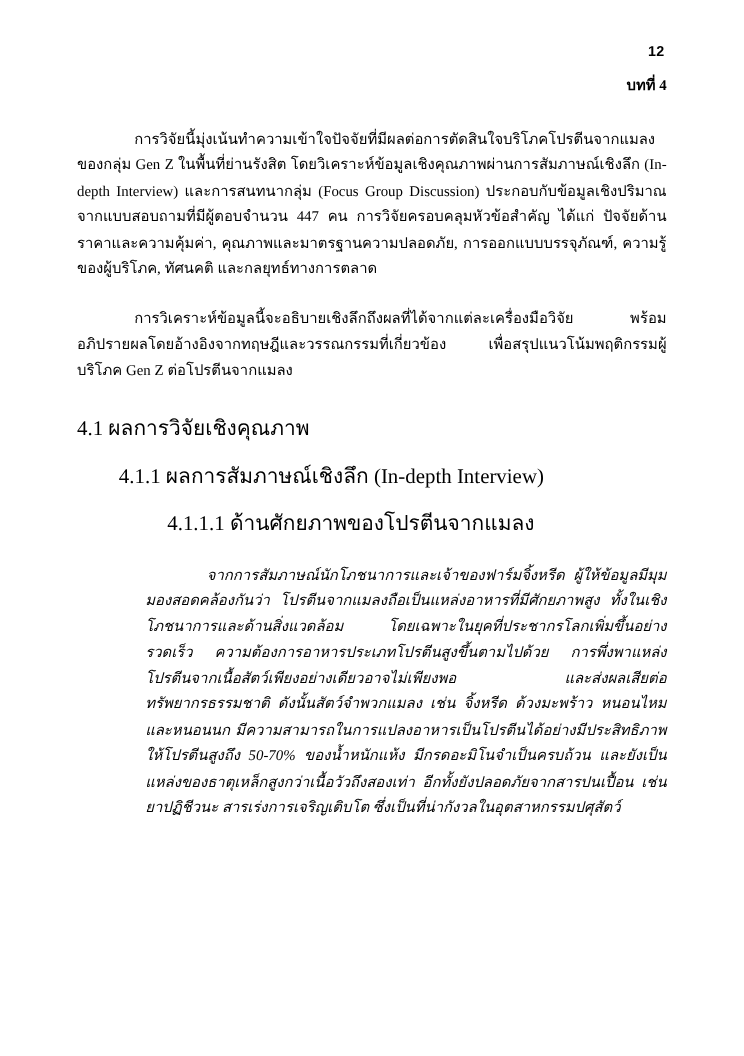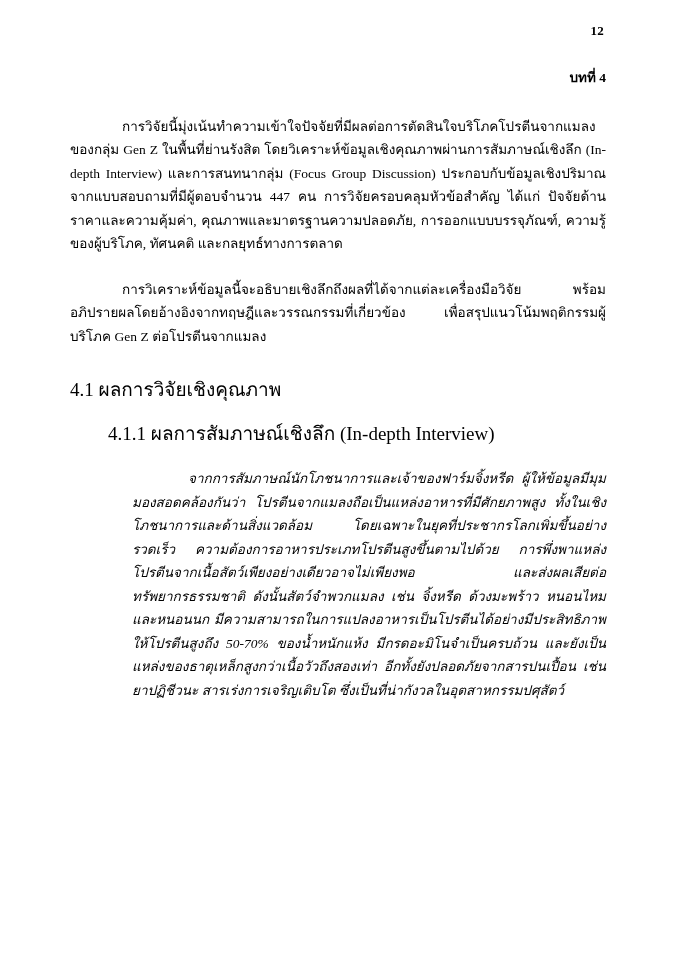--- a/index.html
+++ b/index.html
@@ -18,23 +18,23 @@
     height: 960px;
     margin: 0 auto;
     background: #ffffff;
     overflow: hidden;
     box-sizing: border-box;
   }
 
   
   .page-number {
     position: absolute;
-    top: 24px;
+    top: 40px;
     right: 72px;
-    font-family: Liberation Serif, serif;
+    font-family: Liberation Sans, sans-serif;
     font-weight: bold;
     font-size: 13px;
     line-height: 1;
     color: #000;
     letter-spacing: 0.2px;
   }
 
   
   .content {
     position: absolute;
@@ -112,19 +112,20 @@
 
 
     <p class="para indent-first para-block-1">การวิจัยนี้มุ่งเน้นทำความเข้าใจปัจจัยที่มีผลต่อการตัดสินใจบริโภคโปรตีนจากแมลงของกลุ่ม Gen Z ในพื้นที่ย่านรังสิต โดยวิเคราะห์ข้อมูลเชิงคุณภาพผ่านการสัมภาษณ์เชิงลึก (In-depth Interview) และการสนทนากลุ่ม (Focus Group Discussion) ประกอบกับข้อมูลเชิงปริมาณจากแบบสอบถามที่มีผู้ตอบจำนวน 447 คน การวิจัยครอบคลุมหัวข้อสำคัญ ได้แก่ ปัจจัยด้านราคาและความคุ้มค่า, คุณภาพและมาตรฐานความปลอดภัย, การออกแบบบรรจุภัณฑ์, ความรู้ของผู้บริโภค, ทัศนคติ และกลยุทธ์ทางการตลาด</p>
 
     <p class="para indent-first gap-top">การวิเคราะห์ข้อมูลนี้จะอธิบายเชิงลึกถึงผลที่ได้จากแต่ละเครื่องมือวิจัย พร้อมอภิปรายผลโดยอ้างอิงจากทฤษฎีและวรรณกรรมที่เกี่ยวข้อง เพื่อสรุปแนวโน้มพฤติกรรมผู้บริโภค Gen Z ต่อโปรตีนจากแมลง</p>
 
     <p class="section-heading level-1">4.1 ผลการวิจัยเชิงคุณภาพ</p>
 
     <p class="section-heading level-2">4.1.1 ผลการสัมภาษณ์เชิงลึก (In-depth Interview)</p>
 
+    <p class="section-heading level-3">4.1.1.1 ด้านศักยภาพของโปรตีนจากแมลง</p>
 
     <div class="subpara-block">
       <p class="subpara">จากการสัมภาษณ์นักโภชนาการและเจ้าของฟาร์มจิ้งหรีด ผู้ให้ข้อมูลมีมุมมองสอดคล้องกันว่า โปรตีนจากแมลงถือเป็นแหล่งอาหารที่มีศักยภาพสูง ทั้งในเชิงโภชนาการและด้านสิ่งแวดล้อม โดยเฉพาะในยุคที่ประชากรโลกเพิ่มขึ้นอย่างรวดเร็ว ความต้องการอาหารประเภทโปรตีนสูงขึ้นตามไปด้วย การพึ่งพาแหล่งโปรตีนจากเนื้อสัตว์เพียงอย่างเดียวอาจไม่เพียงพอ และส่งผลเสียต่อทรัพยากรธรรมชาติ ดังนั้นสัตว์จำพวกแมลง เช่น จิ้งหรีด ด้วงมะพร้าว หนอนไหม และหนอนนก มีความสามารถในการแปลงอาหารเป็นโปรตีนได้อย่างมีประสิทธิภาพ ให้โปรตีนสูงถึง 50-70% ของน้ำหนักแห้ง มีกรดอะมิโนจำเป็นครบถ้วน และยังเป็นแหล่งของธาตุเหล็กสูงกว่าเนื้อวัวถึงสองเท่า อีกทั้งยังปลอดภัยจากสารปนเปื้อน เช่น ยาปฏิชีวนะ สารเร่งการเจริญเติบโต ซึ่งเป็นที่น่ากังวลในอุตสาหกรรมปศุสัตว์</p>
     </div>
 
   </div>
 </div>
 
 </body></html>

